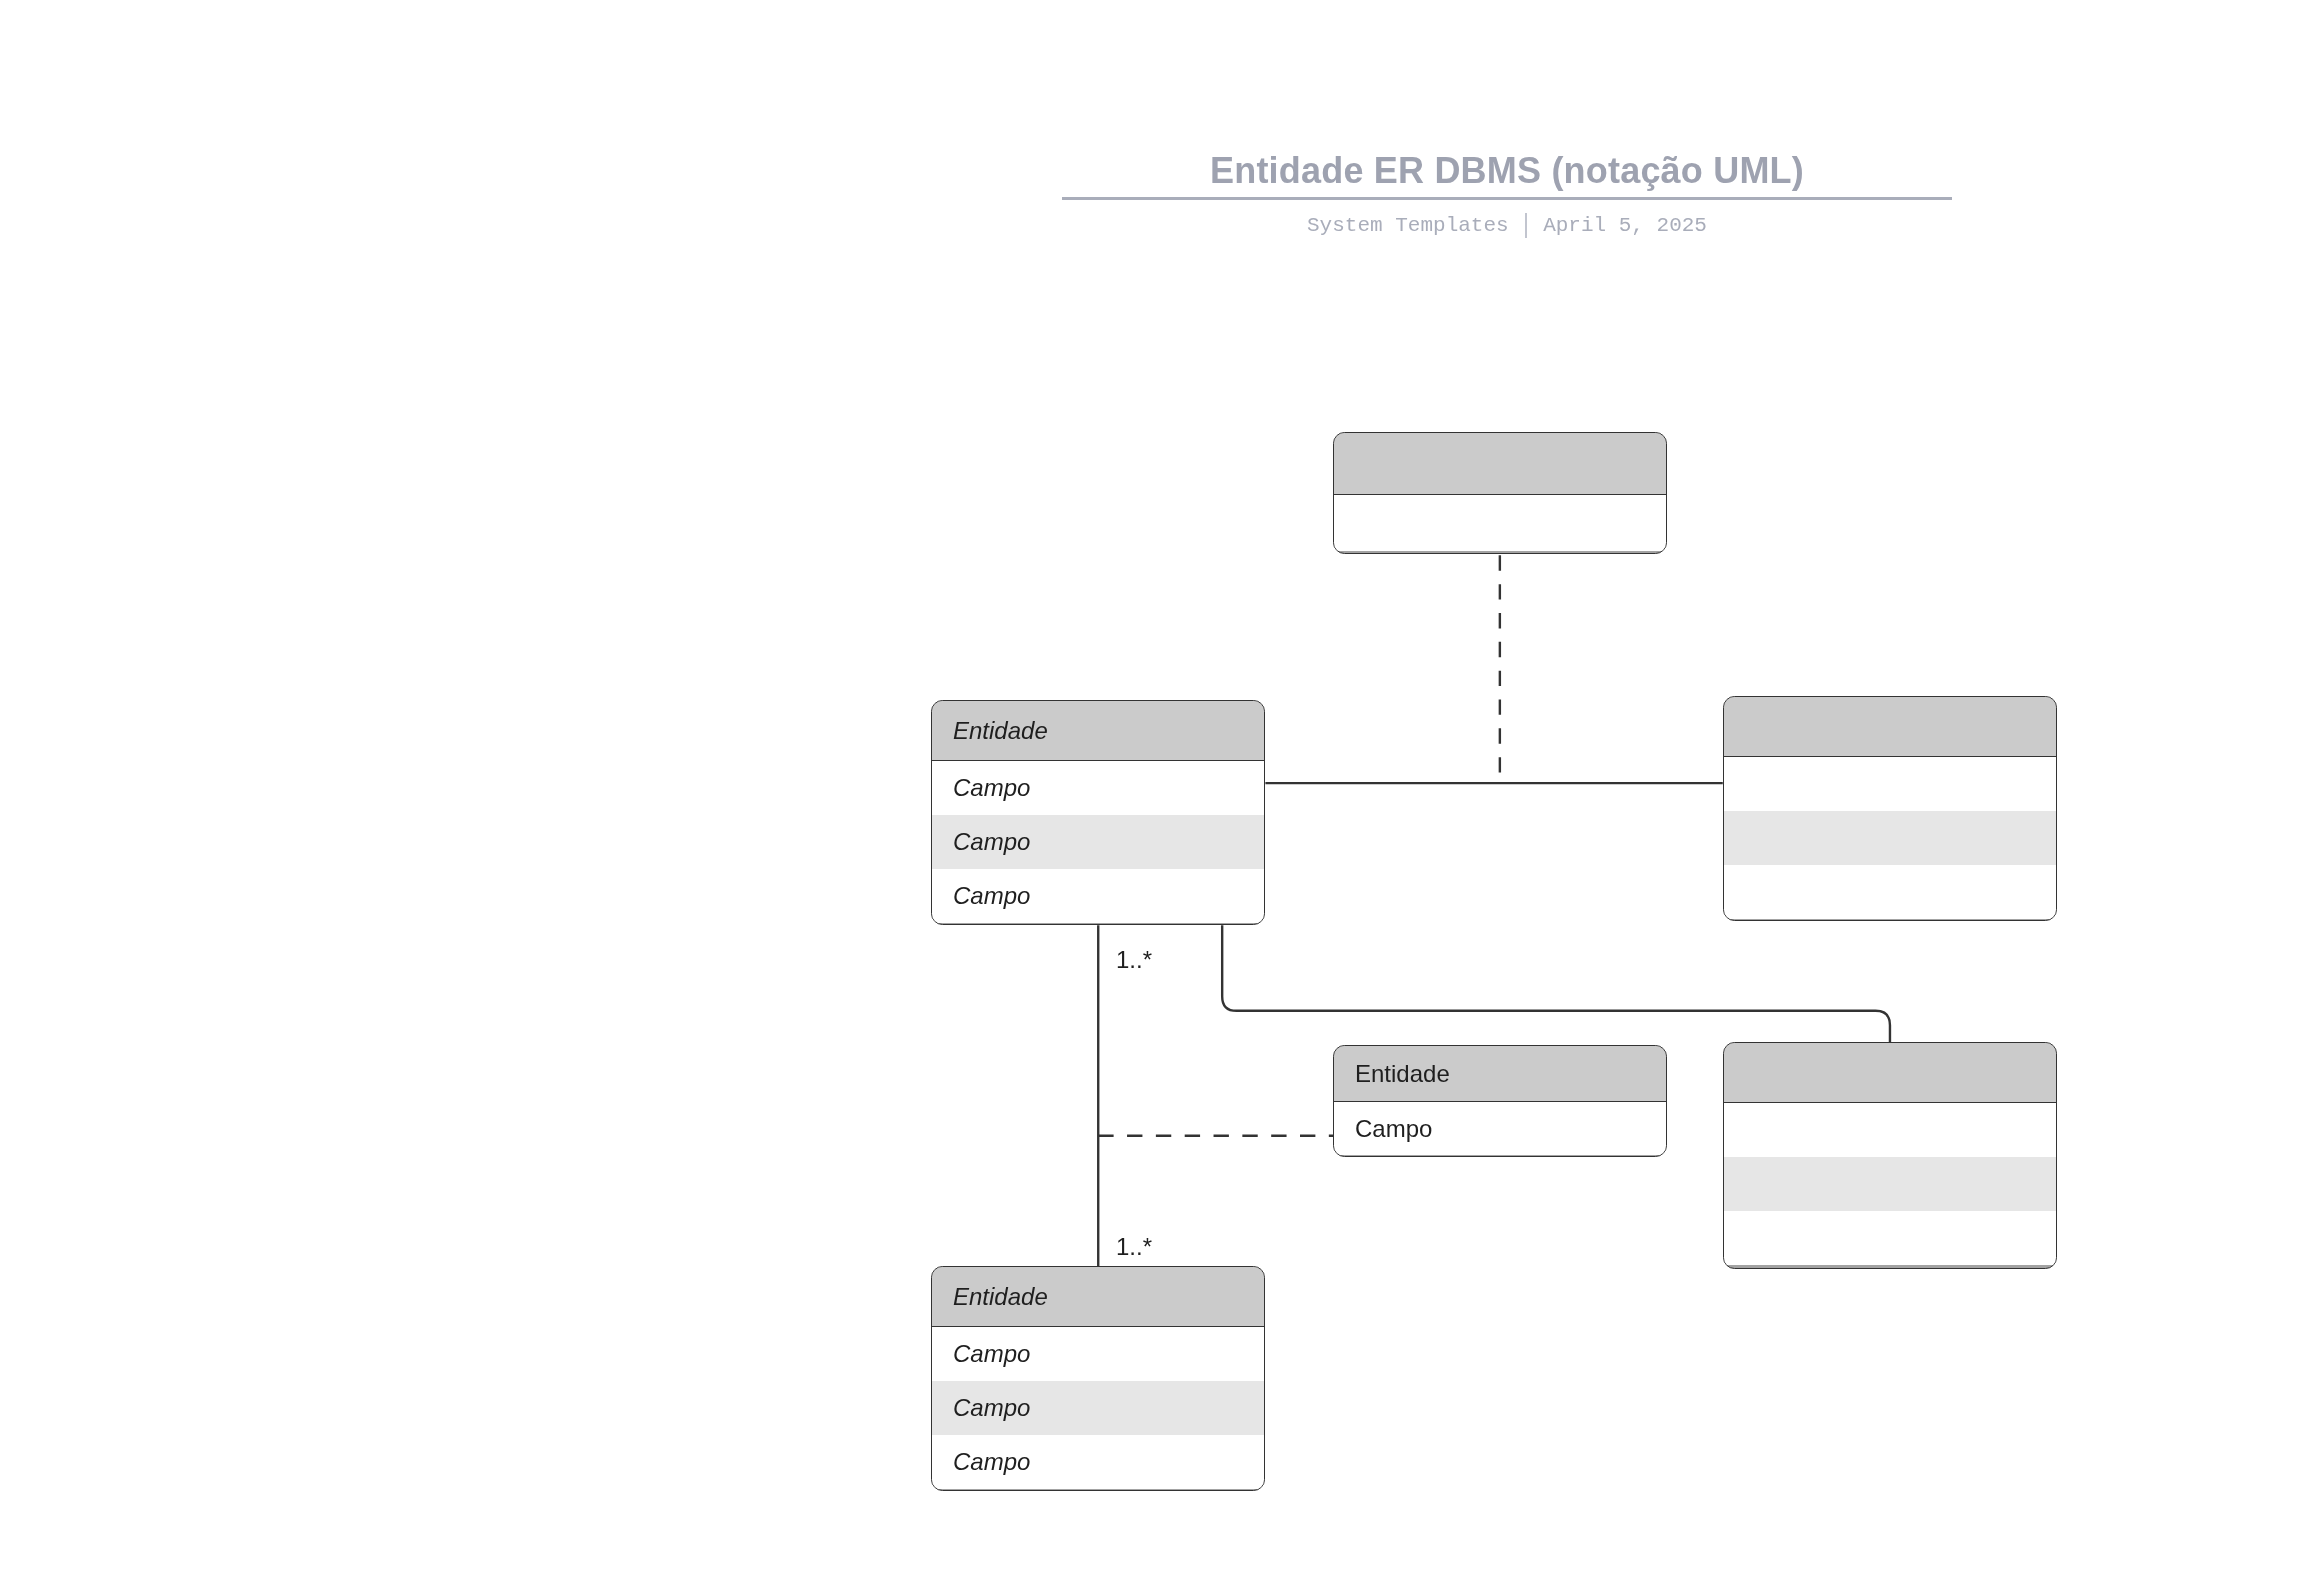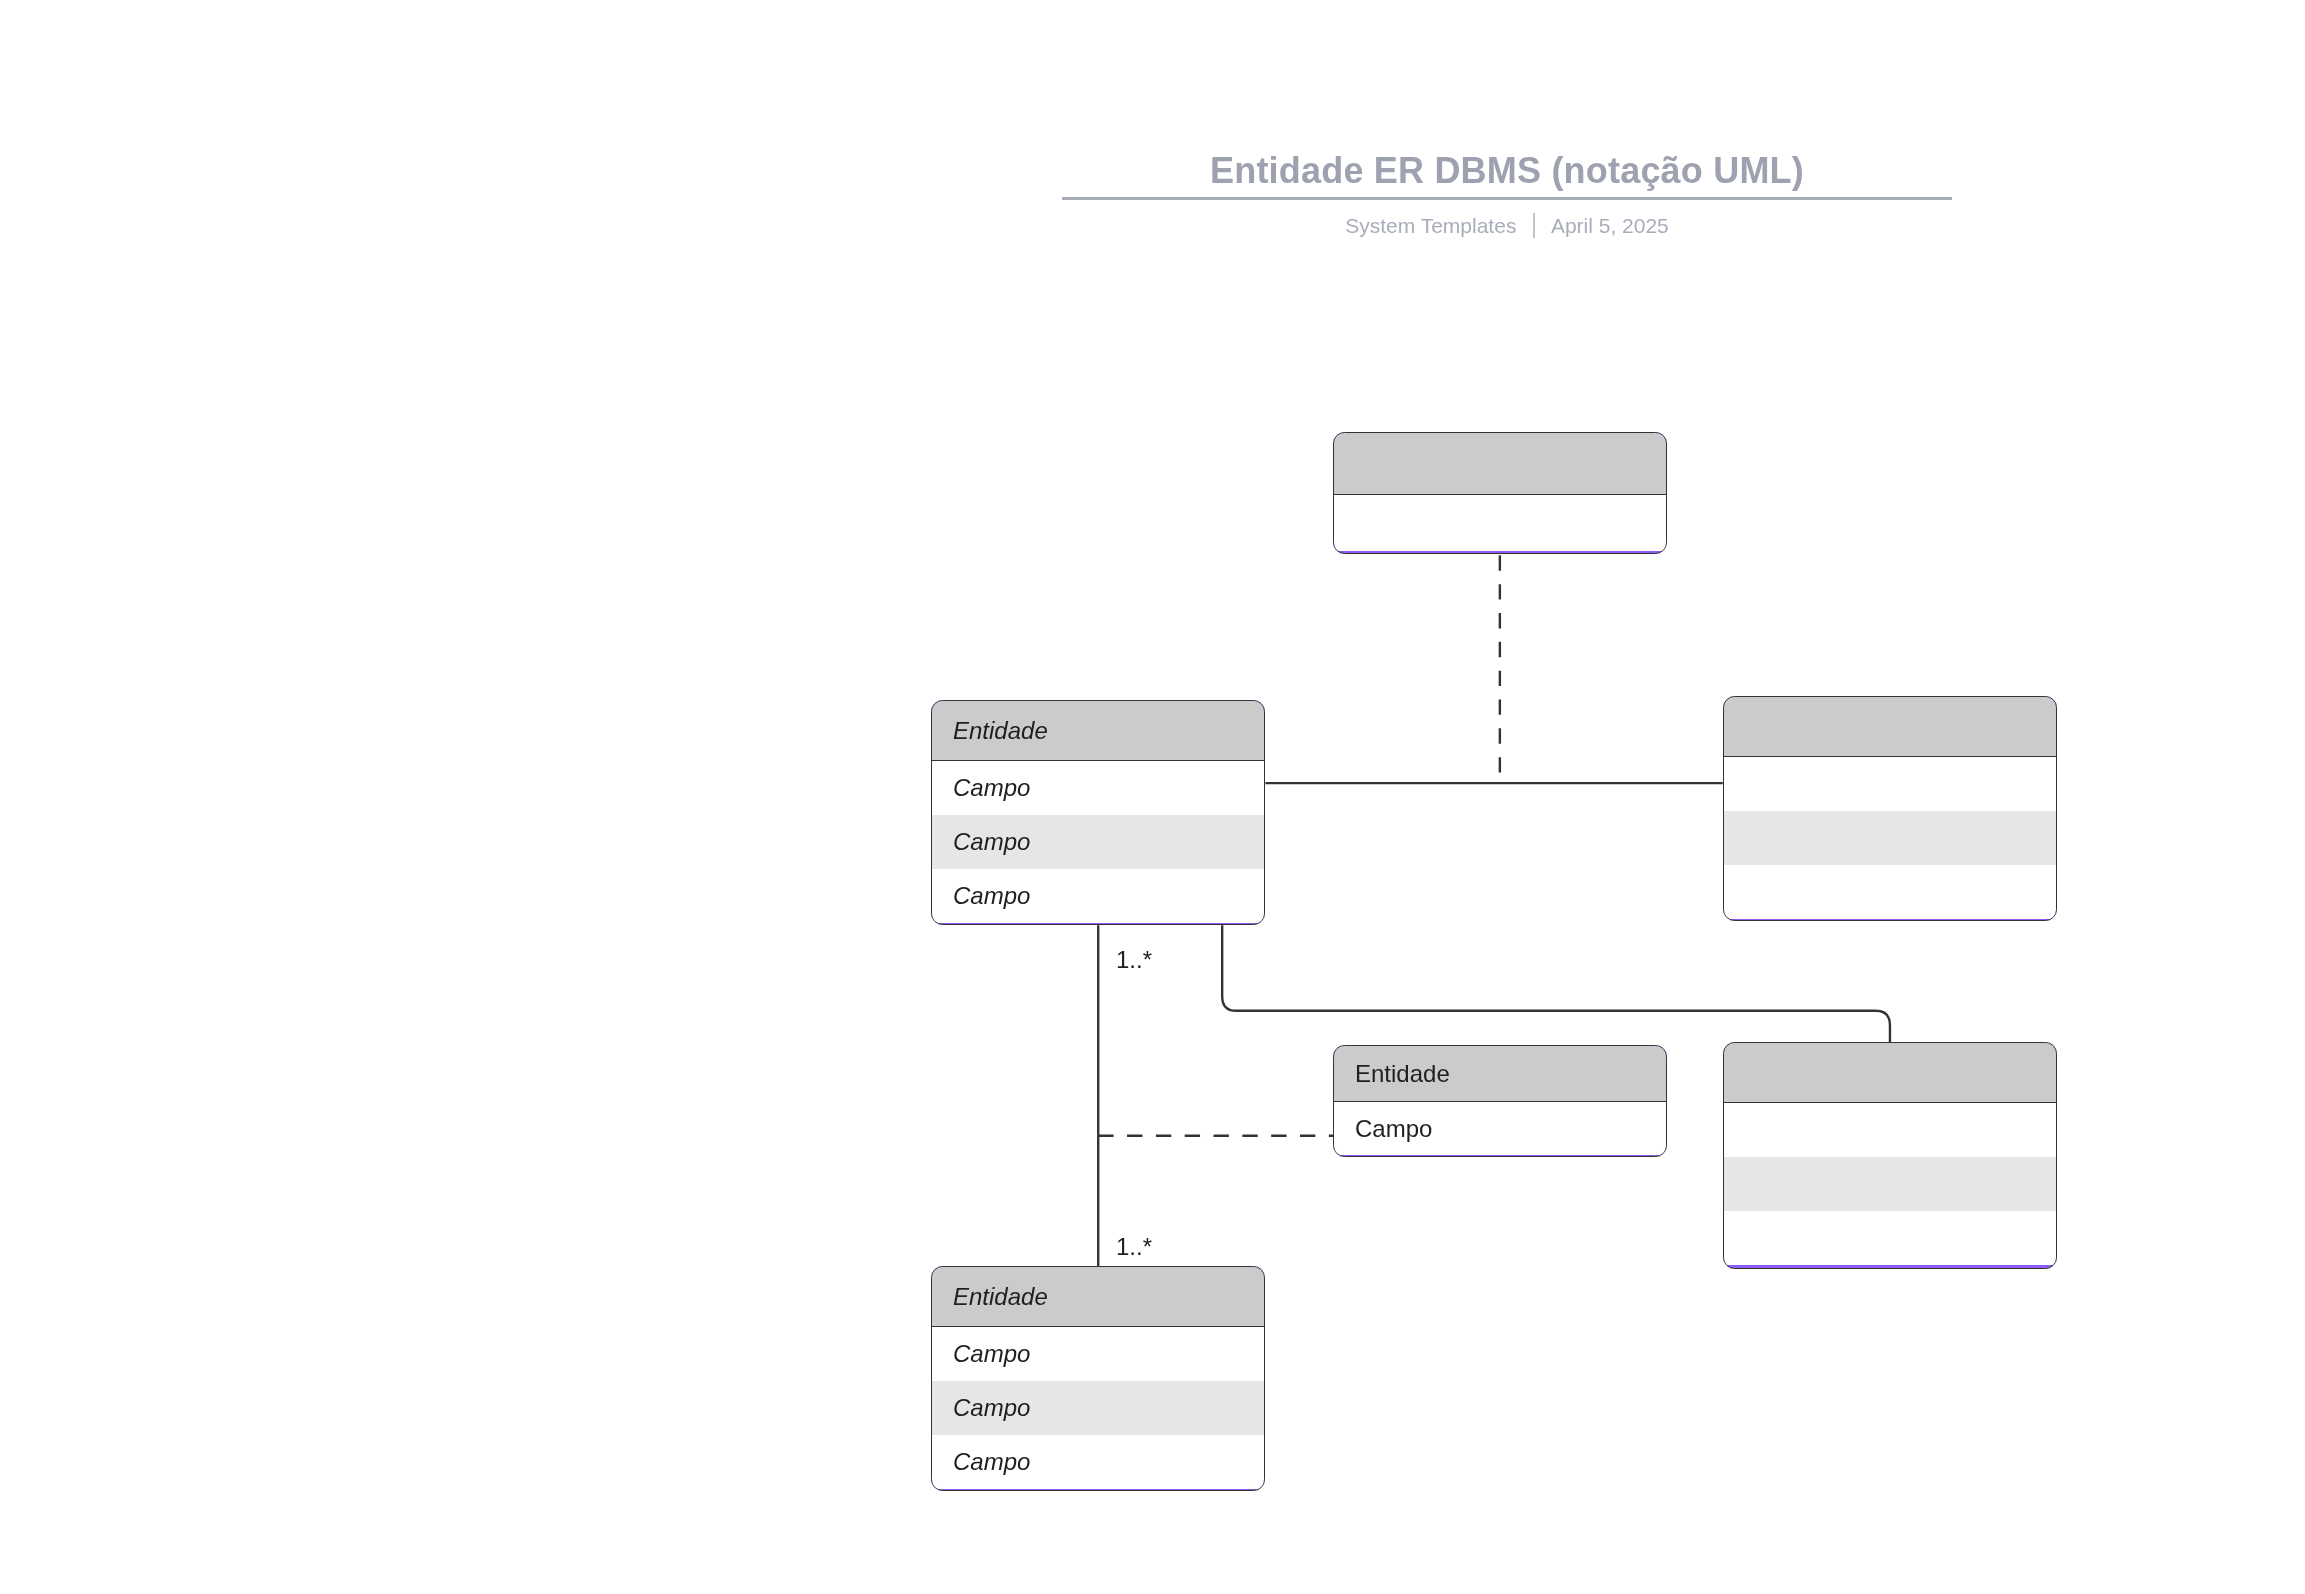--- a/index.html
+++ b/index.html
@@ -39,20 +39,21 @@
   }
   #subtitle-row {
     margin-top: 13.4px;
     display: flex;
     justify-content: center;
     align-items: center;
     gap: 0px;
     font-size: 21px;
     color: #a9adba;
     line-height: 25px;
+    font-family: Liberation Mono, monospace;
   }
   #subtitle-row .sep {
     display: inline-block;
     width: 1.9px;
     height: 25px;
     background: #c2c5cf;
     margin: 0 16.3px;
   }
 
   
@@ -71,21 +72,21 @@
     height: 1595px;
     pointer-events: none;
   }
 
   
   .entity {
     position: absolute;
     box-sizing: border-box;
     border: 1.9px solid #333333;
     border-radius: 11.5px;
-    background: #8b5cf6;
+    background: #a3a3a3;
     overflow: hidden;
   }
   .entity-header {
     box-sizing: border-box;
     background: #cbcbcb;
     border-bottom: 1.9px solid #333333;
     display: flex;
     align-items: center;
     padding-left: 21px;
     font-size: 24px;

